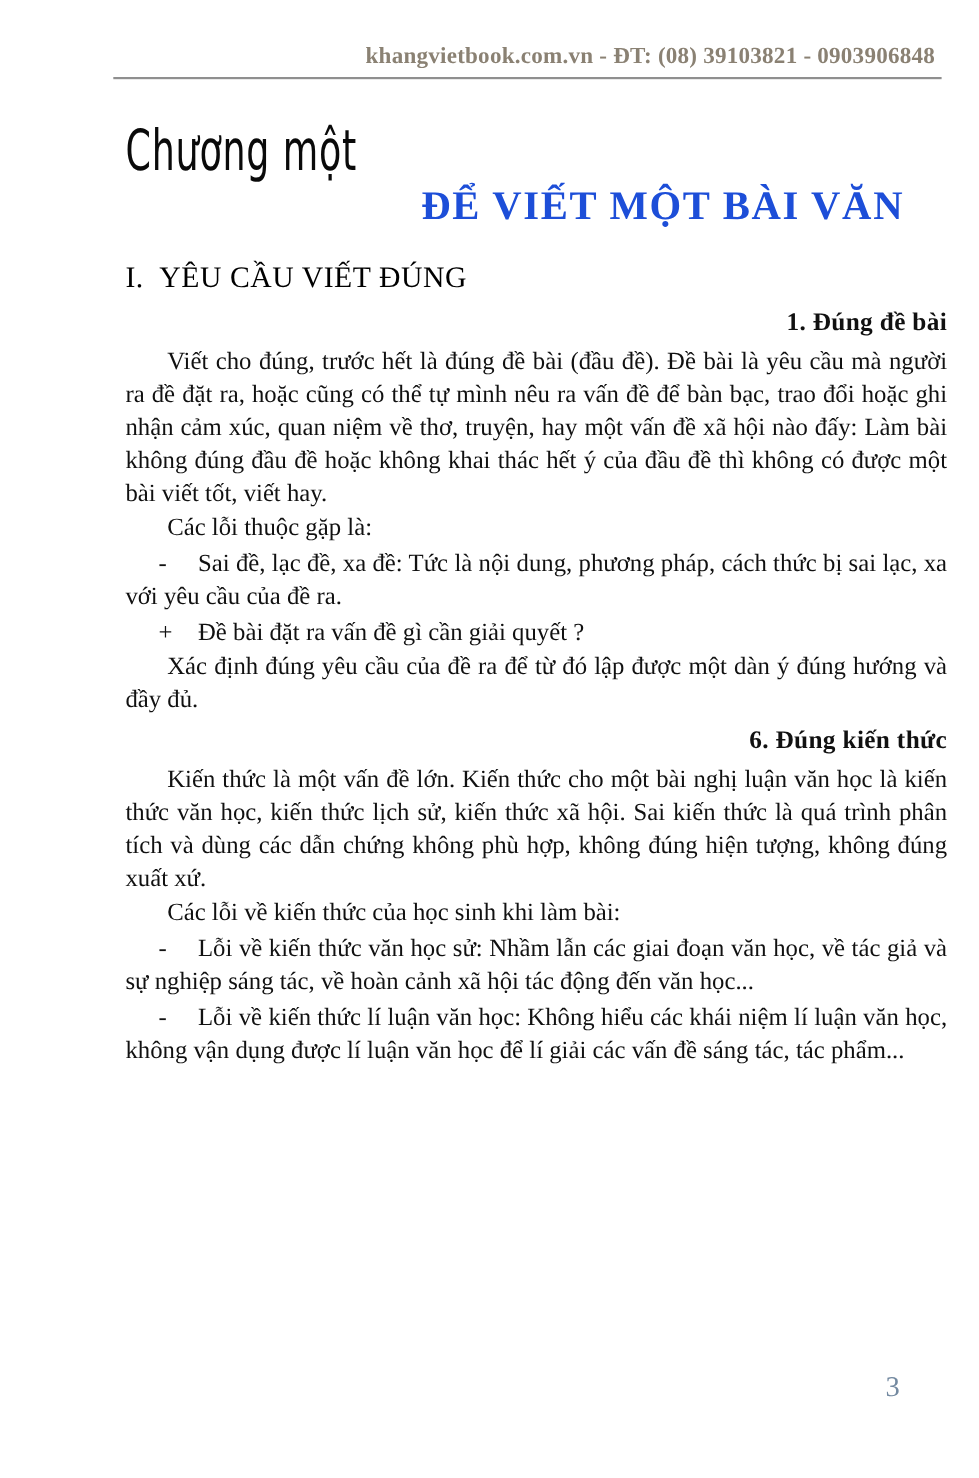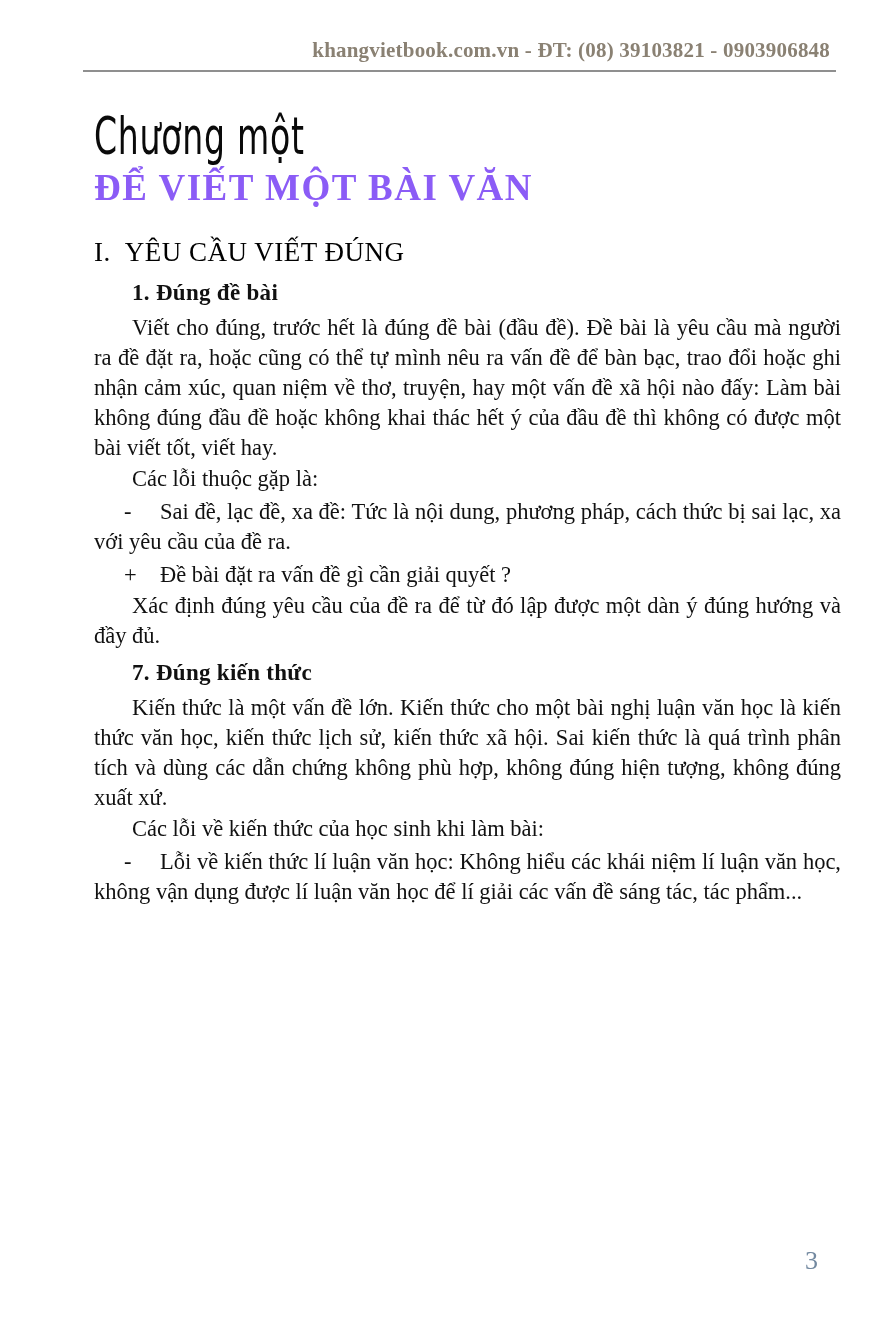--- a/index.html
+++ b/index.html
@@ -9,22 +9,21 @@
     height: 1344px;
     position: relative;
     font-family: "Liberation Serif", "DejaVu Serif", serif;
     color: #111111;
     overflow: hidden;
   }
   .page {
     position: absolute;
     inset: 0;
     background: #ffffff;
-    padding: 38px 68px 0 70px;
-    margin-left: 24px;
+    padding: 38px 68px 0 114px;
   }
   
   .running-header {
     width: 753px;
     margin-left: -11px;
     padding-right: 6px;
     text-align: right;
     font-weight: bold;
     font-size: 21px;
     letter-spacing: 0.2px;
@@ -39,25 +38,25 @@
     font-size: 46px;
     font-weight: 500;
     color: #0a0a0a;
     letter-spacing: 1px;
     transform: scale(0.72, 1.12);
     transform-origin: left top;
     white-space: nowrap;
   }
   .chapter-title {
     margin-top: 6px;
-    text-align: left;
+    text-align: right;
     font-size: 37px;
     font-weight: bold;
     letter-spacing: 1.5px;
-    color: #8b5cf6;
+    color: #1d4ed8;
   }
   
   .section-heading {
     margin-top: 28px;
     font-size: 27px;
     color: #000000;
     letter-spacing: 0.5px;
   }
   .section-heading .sec-num { margin-right: 14px; }
   
@@ -65,20 +64,21 @@
     margin-top: 10px;
     width: 747px;
     font-size: 22.5px;
     line-height: 30px;
   }
   .sub-heading {
     font-weight: bold;
     font-size: 23px;
     margin: 7px 0 5px 38px;
     letter-spacing: 0.3px;
+    text-align: right;
   }
   .para {
     text-align: justify;
     text-indent: 38px;
     margin: 1px 0;
   }
   .para.list { text-indent: 30px; margin-top: 3px; }
   .marker {
     display: inline-block;
     width: 36px;
@@ -108,21 +108,22 @@
     <span class="sec-num">I.</span><span>YÊU CẦU VIẾT ĐÚNG</span>
   </div>
 
   <div class="content">
       <div class="sub-heading">1. Đúng đề bài</div>
       <p class="para">Viết cho đúng, trước hết là đúng đề bài (đầu đề). Đề bài là yêu cầu mà người ra đề đặt ra, hoặc cũng có thể tự mình nêu ra vấn đề để bàn bạc, trao đổi hoặc ghi nhận cảm xúc, quan niệm về thơ, truyện, hay một vấn đề xã hội nào đấy: Làm bài không đúng đầu đề hoặc không khai thác hết ý của đầu đề thì không có được một bài viết tốt, viết hay.</p>
       <p class="para">Các lỗi thuộc gặp là:</p>
       <p class="para list"><span class="marker">-</span>Sai đề, lạc đề, xa đề: Tức là nội dung, phương pháp, cách thức bị sai lạc, xa với yêu cầu của đề ra.</p>
       <p class="para list"><span class="marker">+</span>Đề bài đặt ra vấn đề gì cần giải quyết ?</p>
       <p class="para">Xác định đúng yêu cầu của đề ra để từ đó lập được một dàn ý đúng hướng và đầy đủ.</p>
-      <div class="sub-heading">7. Đúng kiến thức</div>
+      <div class="sub-heading">6. Đúng kiến thức</div>
       <p class="para">Kiến thức là một vấn đề lớn. Kiến thức cho một bài nghị luận văn học là kiến thức văn học, kiến thức lịch sử, kiến thức xã hội. Sai kiến thức là quá trình phân tích và dùng các dẫn chứng không phù hợp, không đúng hiện tượng, không đúng xuất xứ.</p>
       <p class="para">Các lỗi về kiến thức của học sinh khi làm bài:</p>
+      <p class="para list"><span class="marker">-</span>Lỗi về kiến thức văn học sử: Nhầm lẫn các giai đoạn văn học, về tác giả và sự nghiệp sáng tác, về hoàn cảnh xã hội tác động đến văn học...</p>
       <p class="para list"><span class="marker">-</span>Lỗi về kiến thức lí luận văn học: Không hiểu các khái niệm lí luận văn học, không vận dụng được lí luận văn học để lí giải các vấn đề sáng tác, tác phẩm...</p>
     </div>
 
   <div class="page-number">3</div>
 
 </div>
 
 </body></html>

